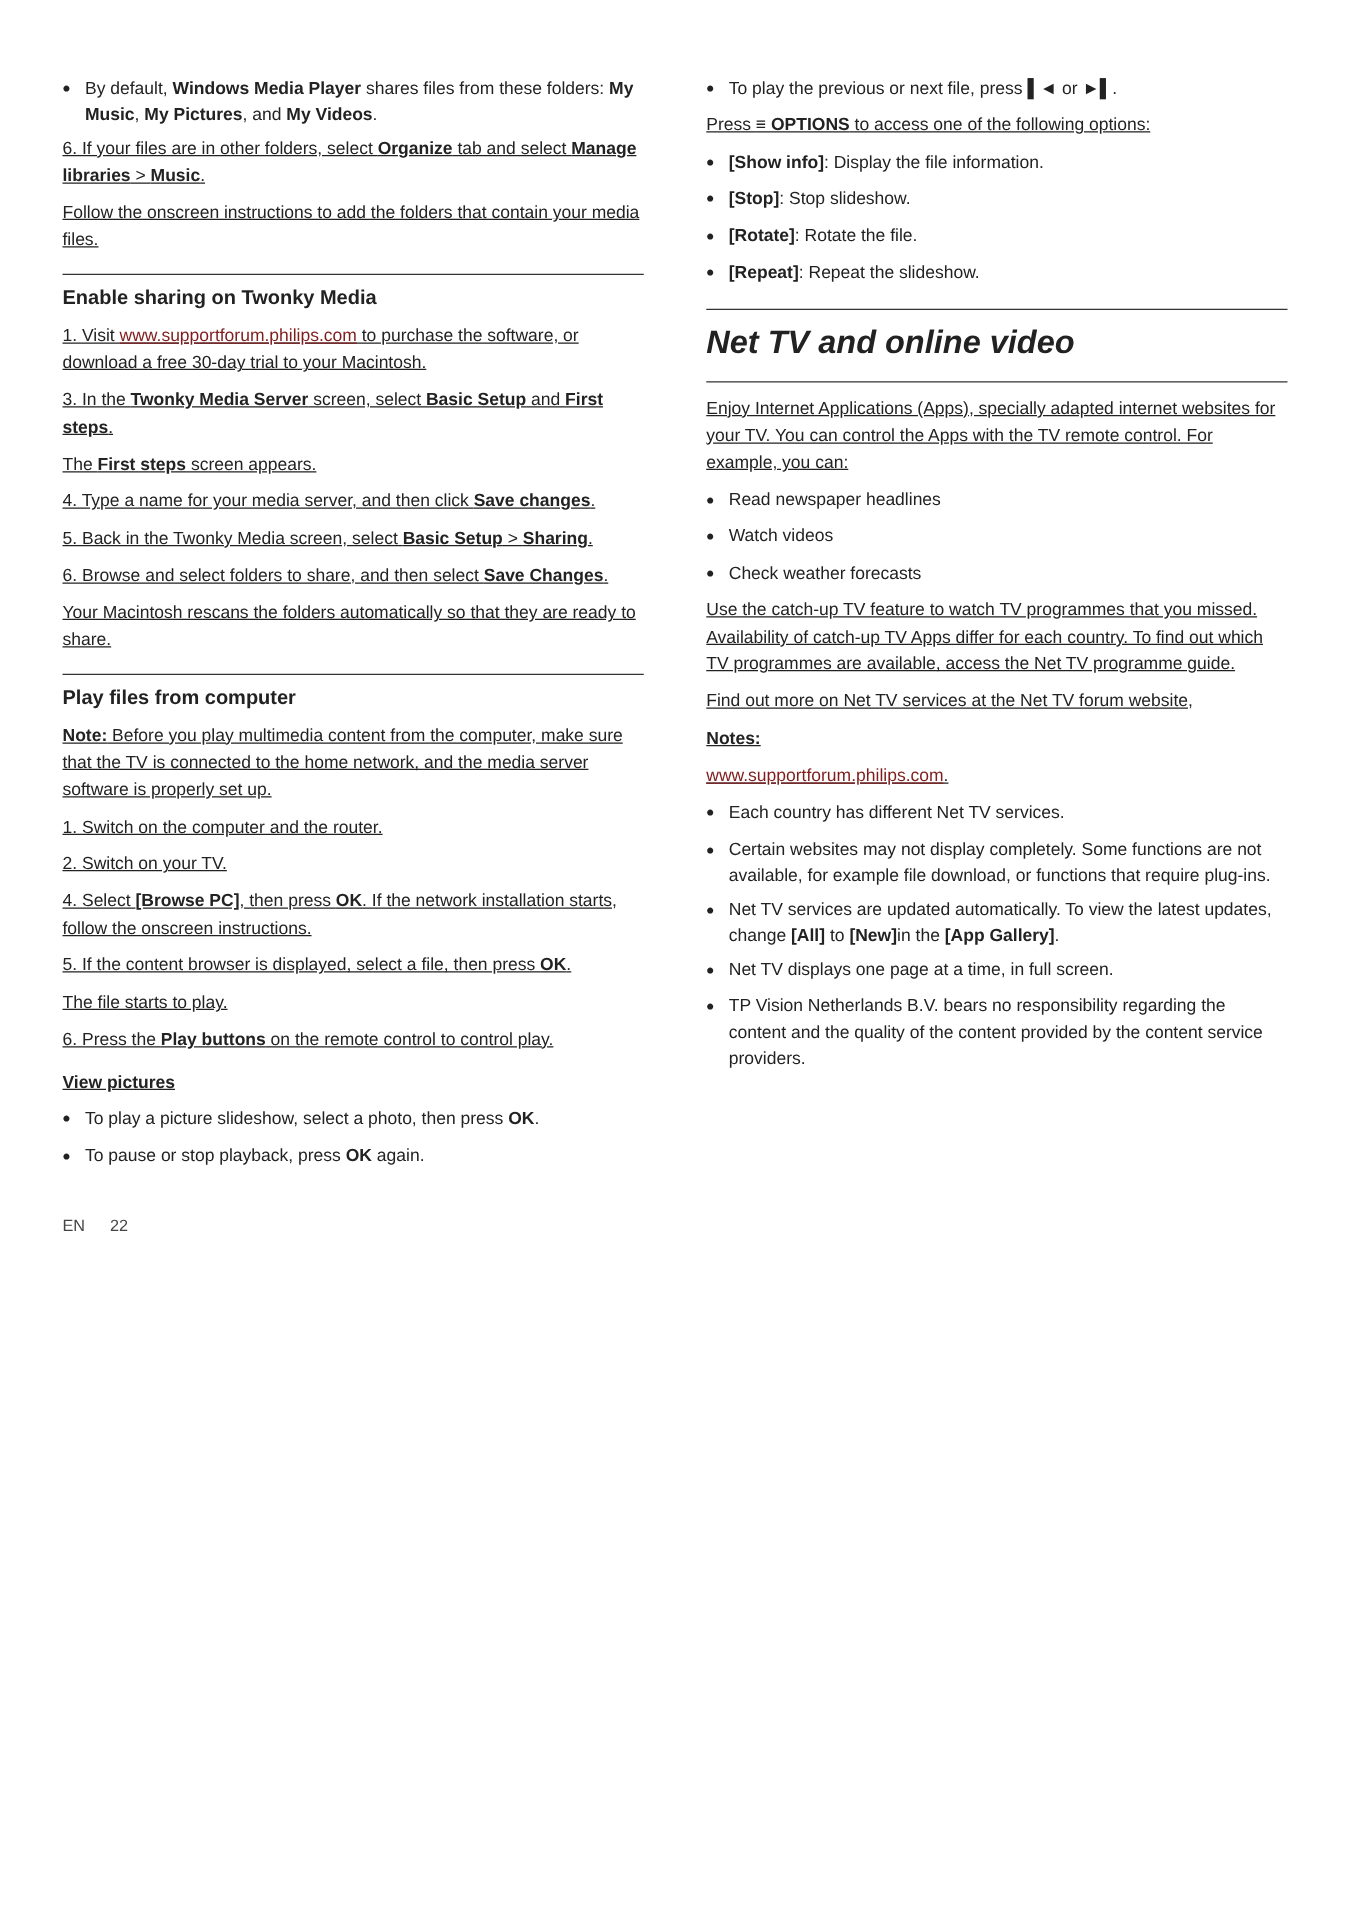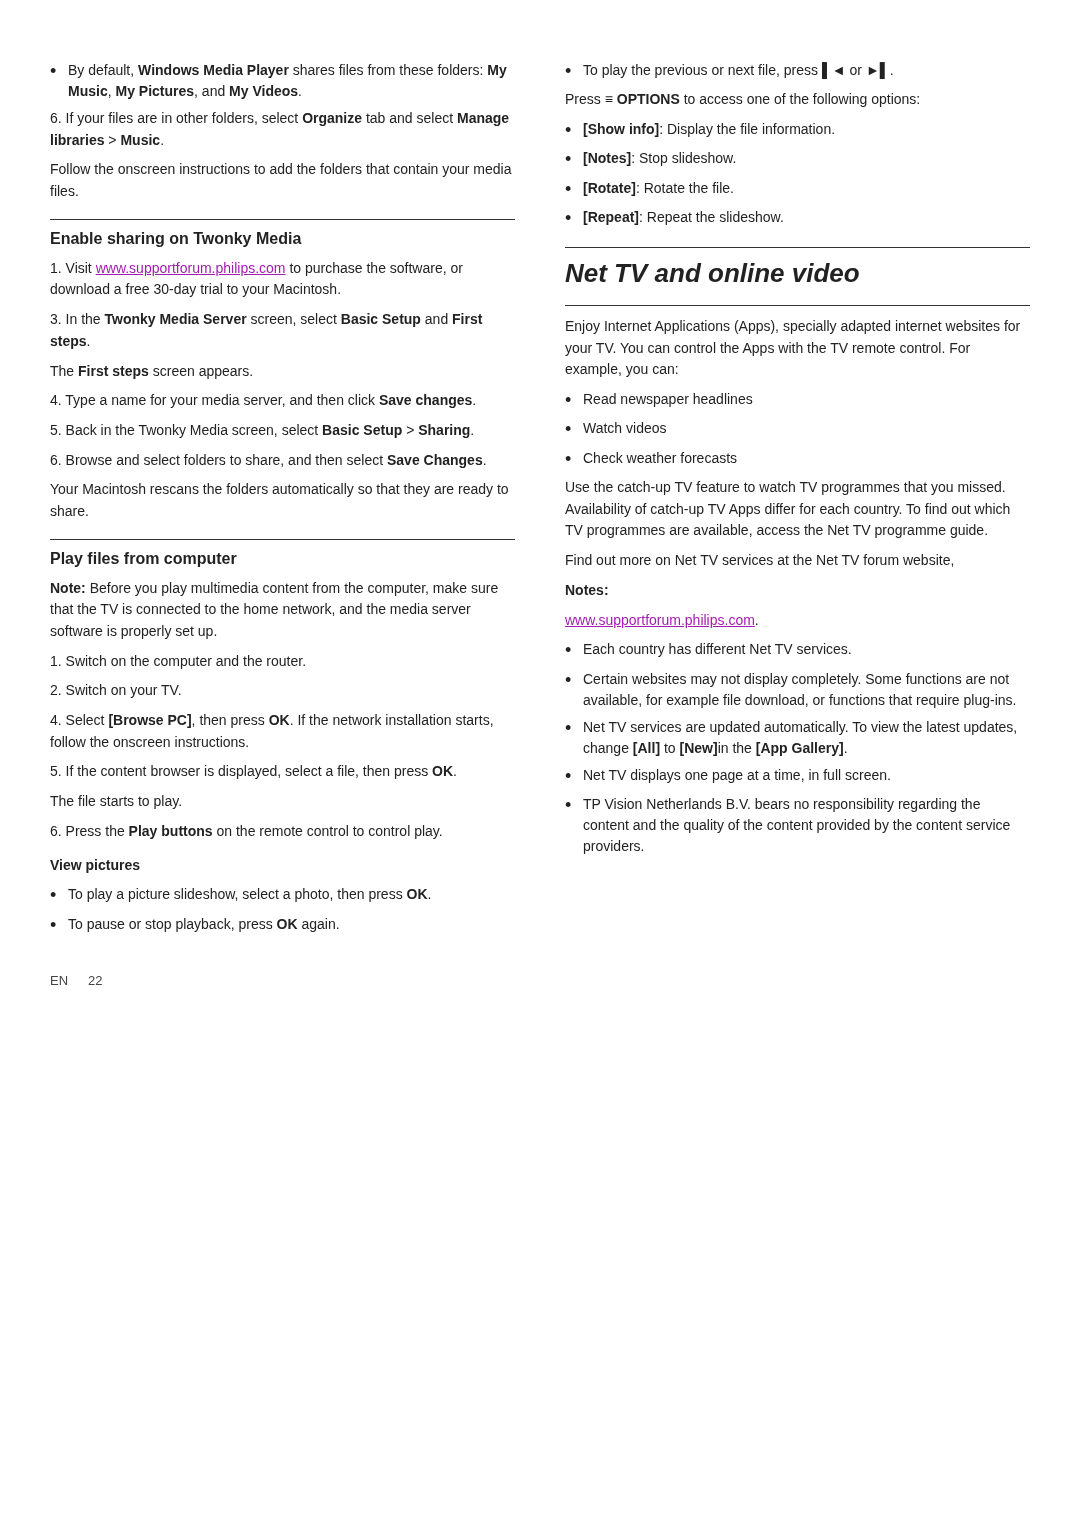--- a/index.html
+++ b/index.html
@@ -50,23 +50,24 @@
     .section-title-large {
       font-size: 26px;
       font-weight: bold;
       margin-bottom: 10px;
       line-height: 1.2;
       font-style: italic;
     }
     p {
       line-height: 1.55;
       margin-bottom: 8px;
+      text-decoration: underline;
     }
     .link {
-      color: #a21caf;
+      color: #7f1d1d;
       text-decoration: underline;
     }
     .footer-bar {
       display: flex;
       align-items: flex-start;
       gap: 20px;
       padding: 10px 50px;
       font-size: 13px;
       color: #444;
     }
@@ -153,21 +154,21 @@
     <p>
       Press <strong>≡ OPTIONS</strong> to access one of the following options:
     </p>
 
     <div class="bullet-item">
       <span class="bullet">•</span>
       <span><strong>[Show info]</strong>: Display the file information.</span>
     </div>
     <div class="bullet-item">
       <span class="bullet">•</span>
-      <span><strong>[Notes]</strong>: Stop slideshow.</span>
+      <span><strong>[Stop]</strong>: Stop slideshow.</span>
     </div>
     <div class="bullet-item">
       <span class="bullet">•</span>
       <span><strong>[Rotate]</strong>: Rotate the file.</span>
     </div>
     <div class="bullet-item">
       <span class="bullet">•</span>
       <span><strong>[Repeat]</strong>: Repeat the slideshow.</span>
     </div>
 

